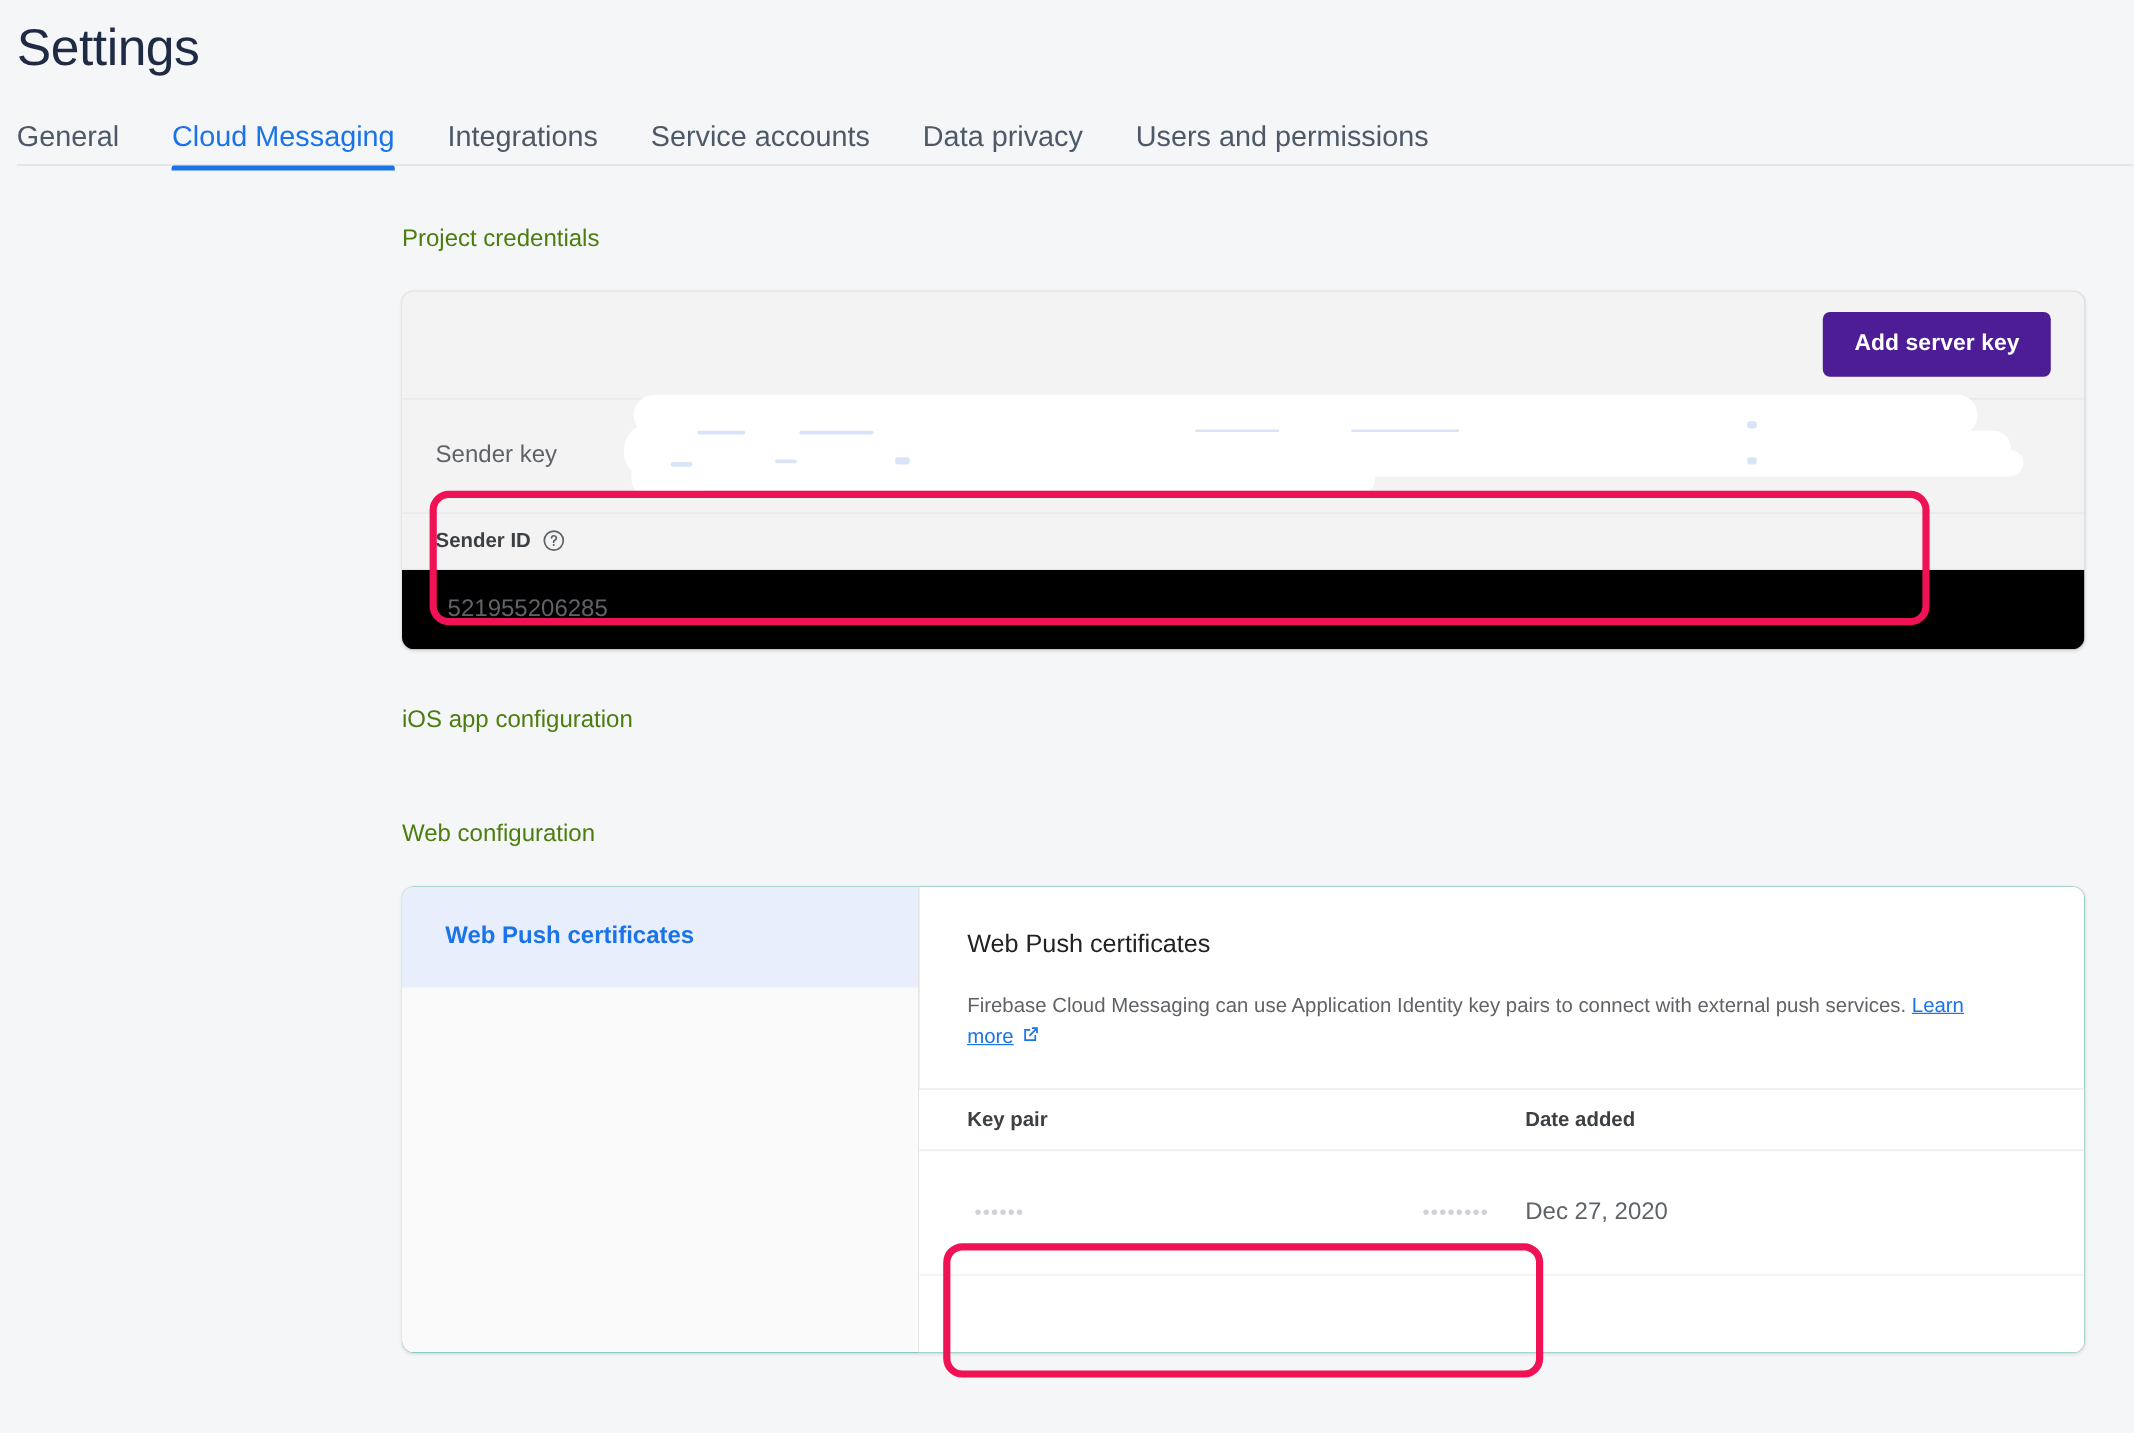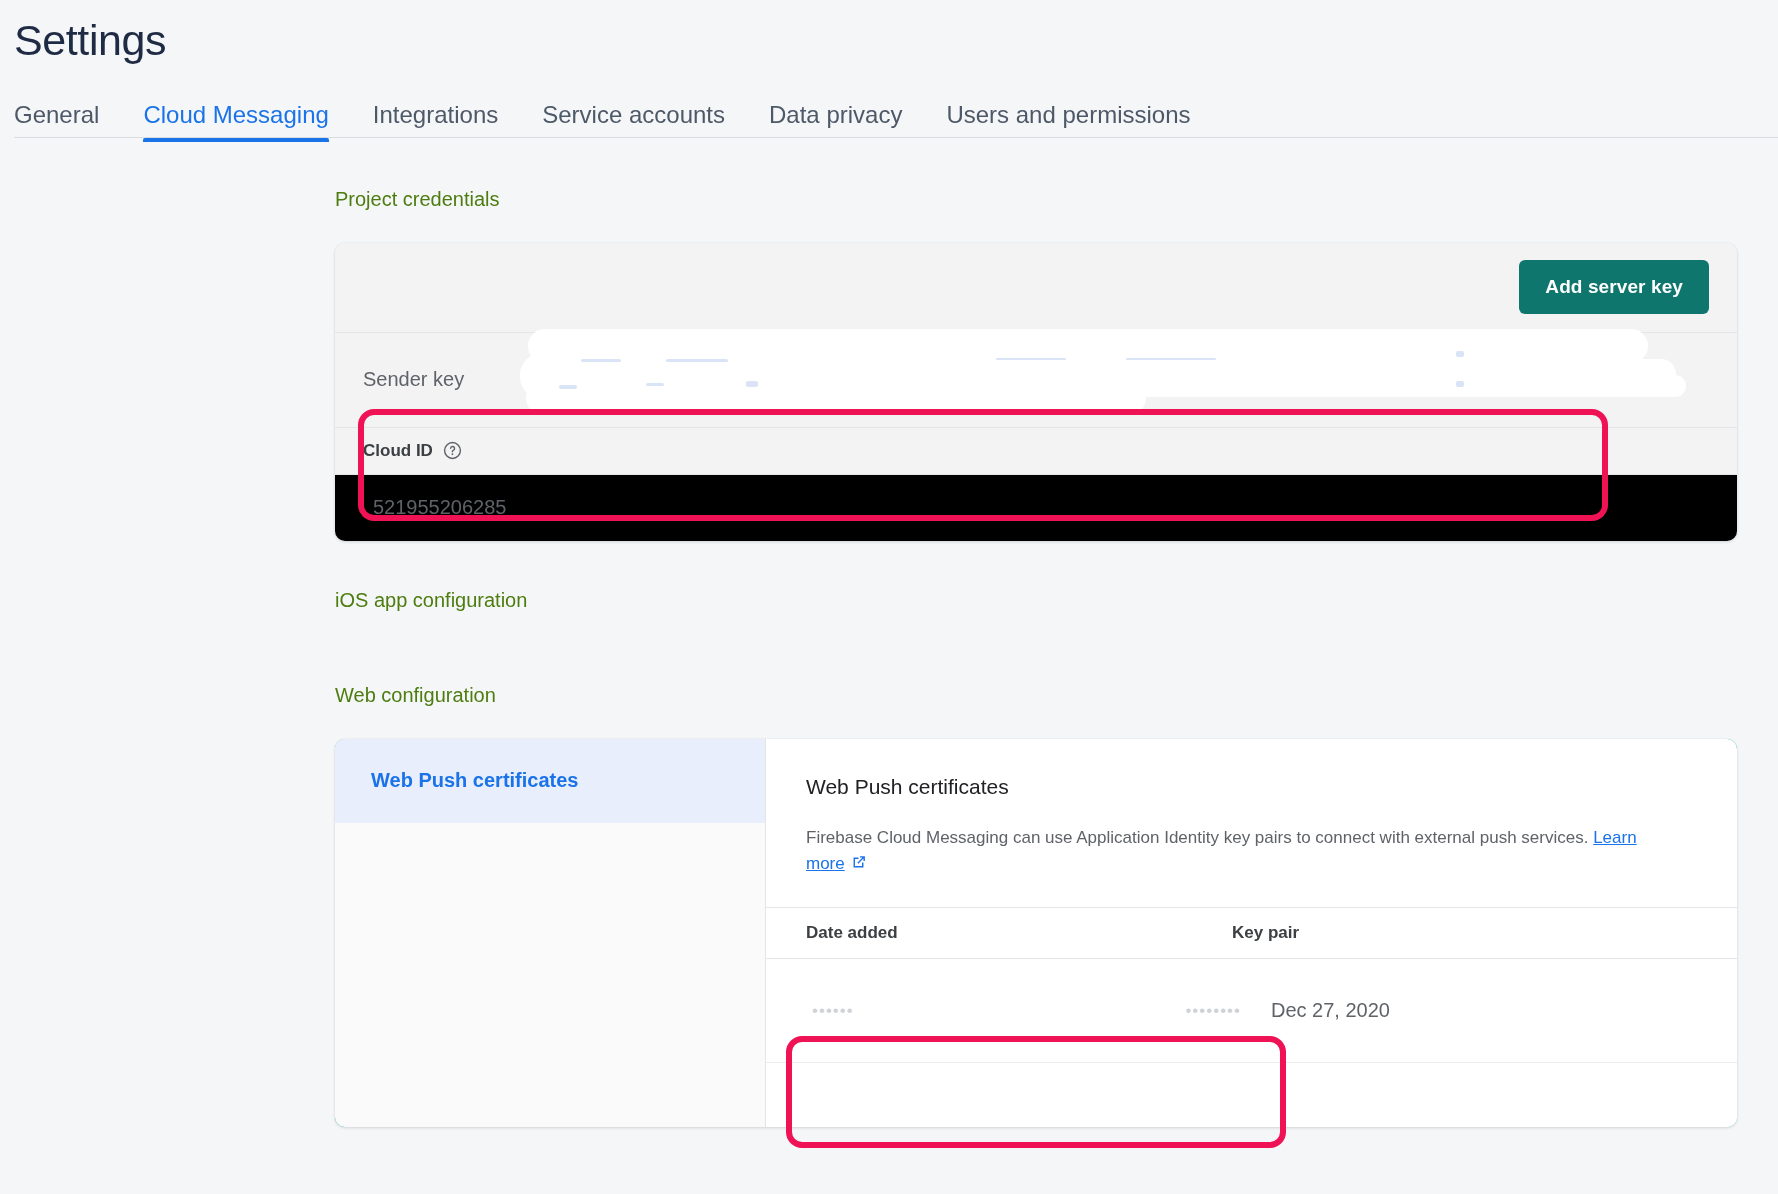--- a/index.html
+++ b/index.html
@@ -109,21 +109,21 @@
     height: 90px;
     display: flex;
     align-items: center;
     justify-content: flex-end;
     padding-right: 28px;
     box-sizing: border-box;
     border-bottom: 1px solid #e4e5e7;
     background: #f3f3f4;
   }
   .btn-primary {
-    background: #0f766e;
+    background: #4c1d95;
     color: #ffffff;
     font-size: 19px;
     font-weight: bold;
     border: none;
     border-radius: 6px;
     padding: 16px 26px;
     cursor: pointer;
     font-family: inherit;
     letter-spacing: .1px;
   }
@@ -417,21 +417,21 @@
       </div>
 
       <div class="cell-delete">
         <svg class="trash-icon" viewBox="0 0 24 24">
           <path fill="#6b6f76" d="M9 3h6l1 1.5h4V6.5H4V4.5h4L9 3zM6 8h12l-1 12.5a1.6 1.6 0 0 1-1.6 1.5H8.6A1.6 1.6 0 0 1 7 20.5L6 8z"></path>
         </svg>
       </div>
     </div>
 
     <div class="senderid-head">
-      <span class="senderid-label">Cloud ID</span>
+      <span class="senderid-label">Sender ID</span>
       <svg class="help-icon" viewBox="0 0 24 24">
         <circle cx="12" cy="12" r="10" fill="none" stroke="#5f6368" stroke-width="1.8"></circle>
         <path d="M9.6 9.2a2.5 2.5 0 1 1 3.2 2.6c-.7.3-.9.8-.9 1.5v.4" fill="none" stroke="#5f6368" stroke-width="1.8" stroke-linecap="round"></path>
         <circle cx="11.9" cy="16.6" r="1.1" fill="#5f6368"></circle>
       </svg>
     </div>
 
     <div class="senderid-row">521955206285</div>
   </div>
 
@@ -454,22 +454,22 @@
         <p class="panel-desc">
           <span>Firebase Cloud Messaging can use Application Identity key pairs to connect with external push services.</span>
           <a class="link">Learn more</a><svg class="extlink-icon" viewBox="0 0 24 24">
               <path d="M5 5h7v2H7v10h10v-5h2v7H5V5z" fill="#1a73e8"></path>
               <path d="M14 3h7v7h-2V6.4l-7.3 7.3-1.4-1.4L17.6 5H14V3z" fill="#1a73e8"></path>
             </svg>
         </p>
       </div>
 
       <div class="kp-thead">
+        <div class="kp-th kp-th-pair">Key pair</div>
         <div class="kp-th kp-th-date">Date added</div>
-        <div class="kp-th kp-th-pair">Key pair</div>
       </div>
 
       <div class="kp-row">
         <div class="kp-cell-pair">
           <div class="kp-ghost left">••••••</div>
           <div class="kp-ghost right">••••••••</div>
         </div>
         <div class="kp-cell-date">Dec 27, 2020</div>
       </div>
 

